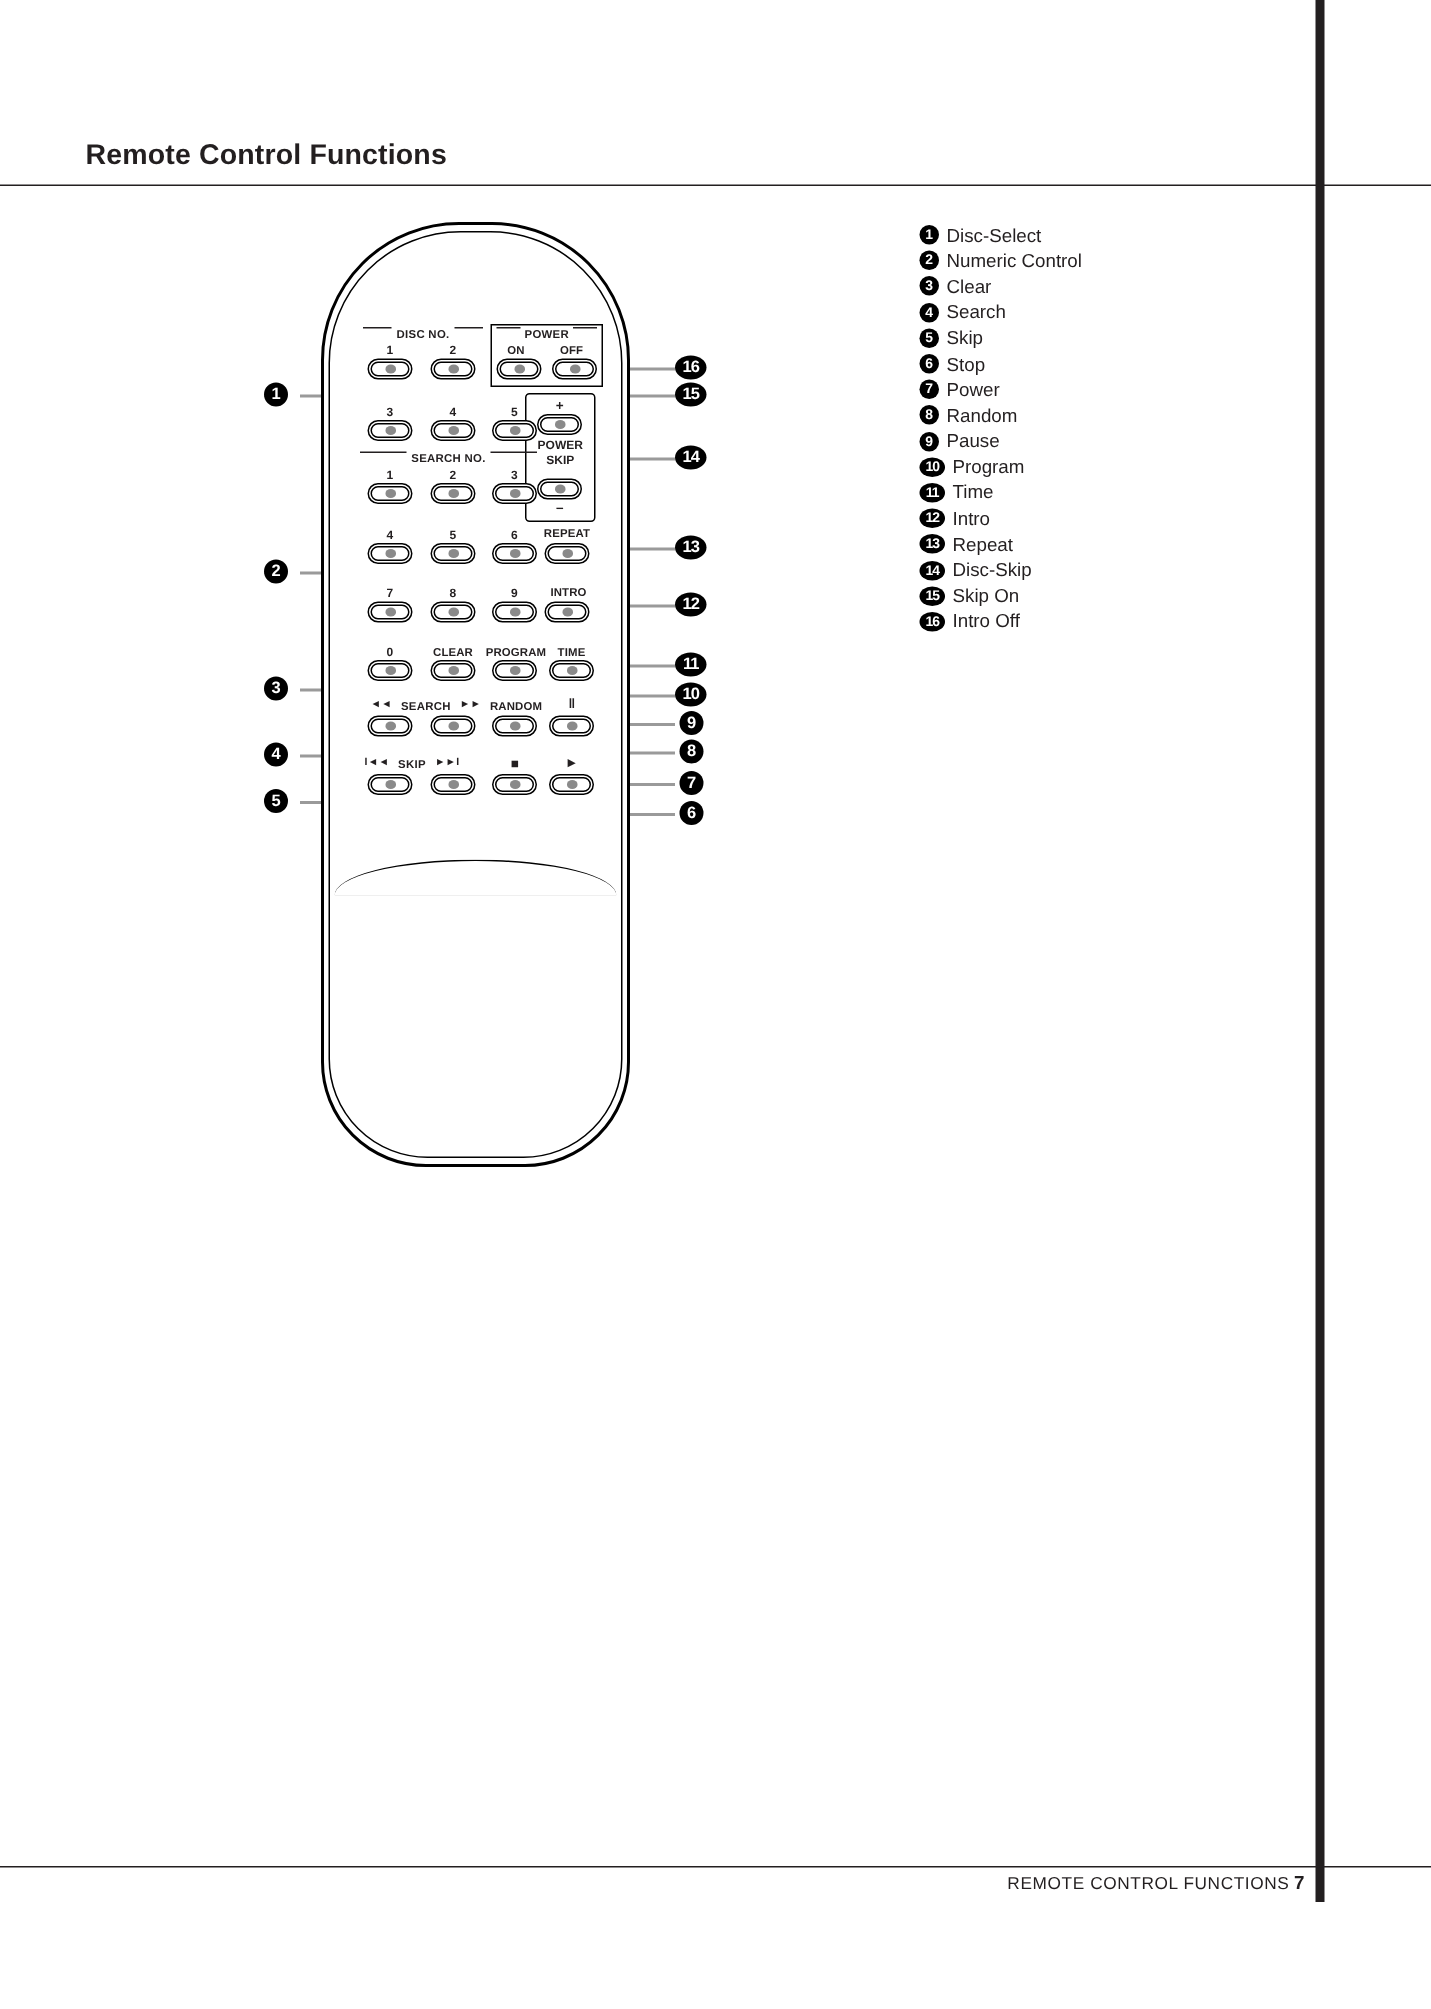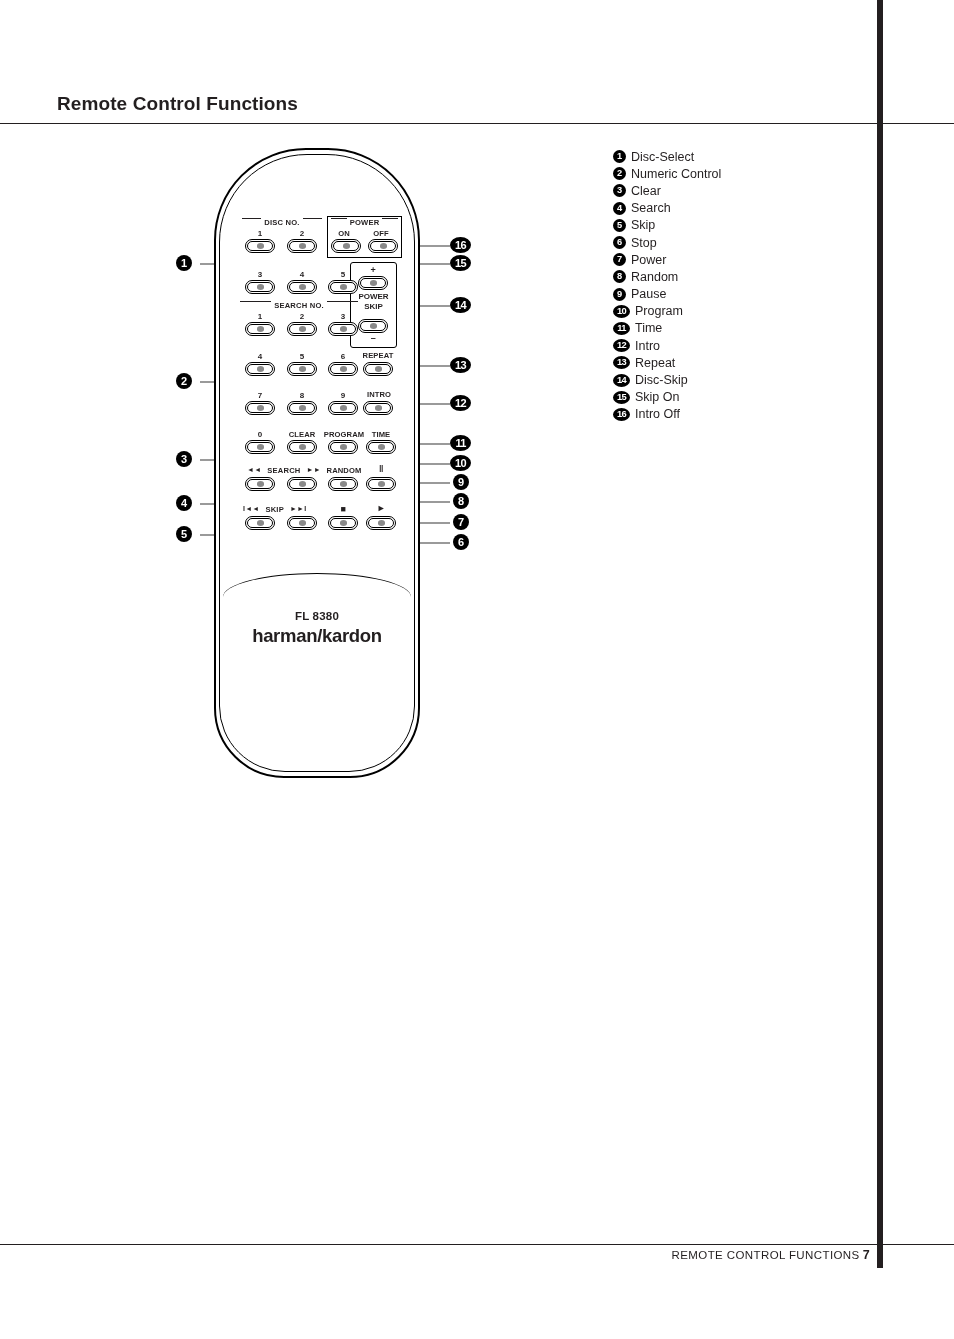--- a/index.html
+++ b/index.html
@@ -486,24 +486,20 @@
     </div>
     <div class="btn-label sym" style="left:111px; top:356px; width:36px;">■</div>
     <div class="btn-label sym" style="left:149px; top:355px; width:36px;">►</div>
     <div class="btn" style="left:31px; top:368px;"></div>
     <div class="btn" style="left:73px; top:368px;"></div>
     <div class="btn" style="left:114px; top:368px;"></div>
     <div class="btn" style="left:152px; top:368px;"></div>
 
   </div>
 
-  <div id="brand-block">
-    <div id="model-no">FL 8380</div>
-    <div id="brand-name">harman/kardon</div>
-  </div>
 </div>
 
 <div id="legend">
     <div class="legend-row">
       <span class="bullet b1">1</span>
       <span class="legend-label">Disc-Select</span>
     </div>
     <div class="legend-row">
       <span class="bullet b1">2</span>
       <span class="legend-label">Numeric Control</span>

